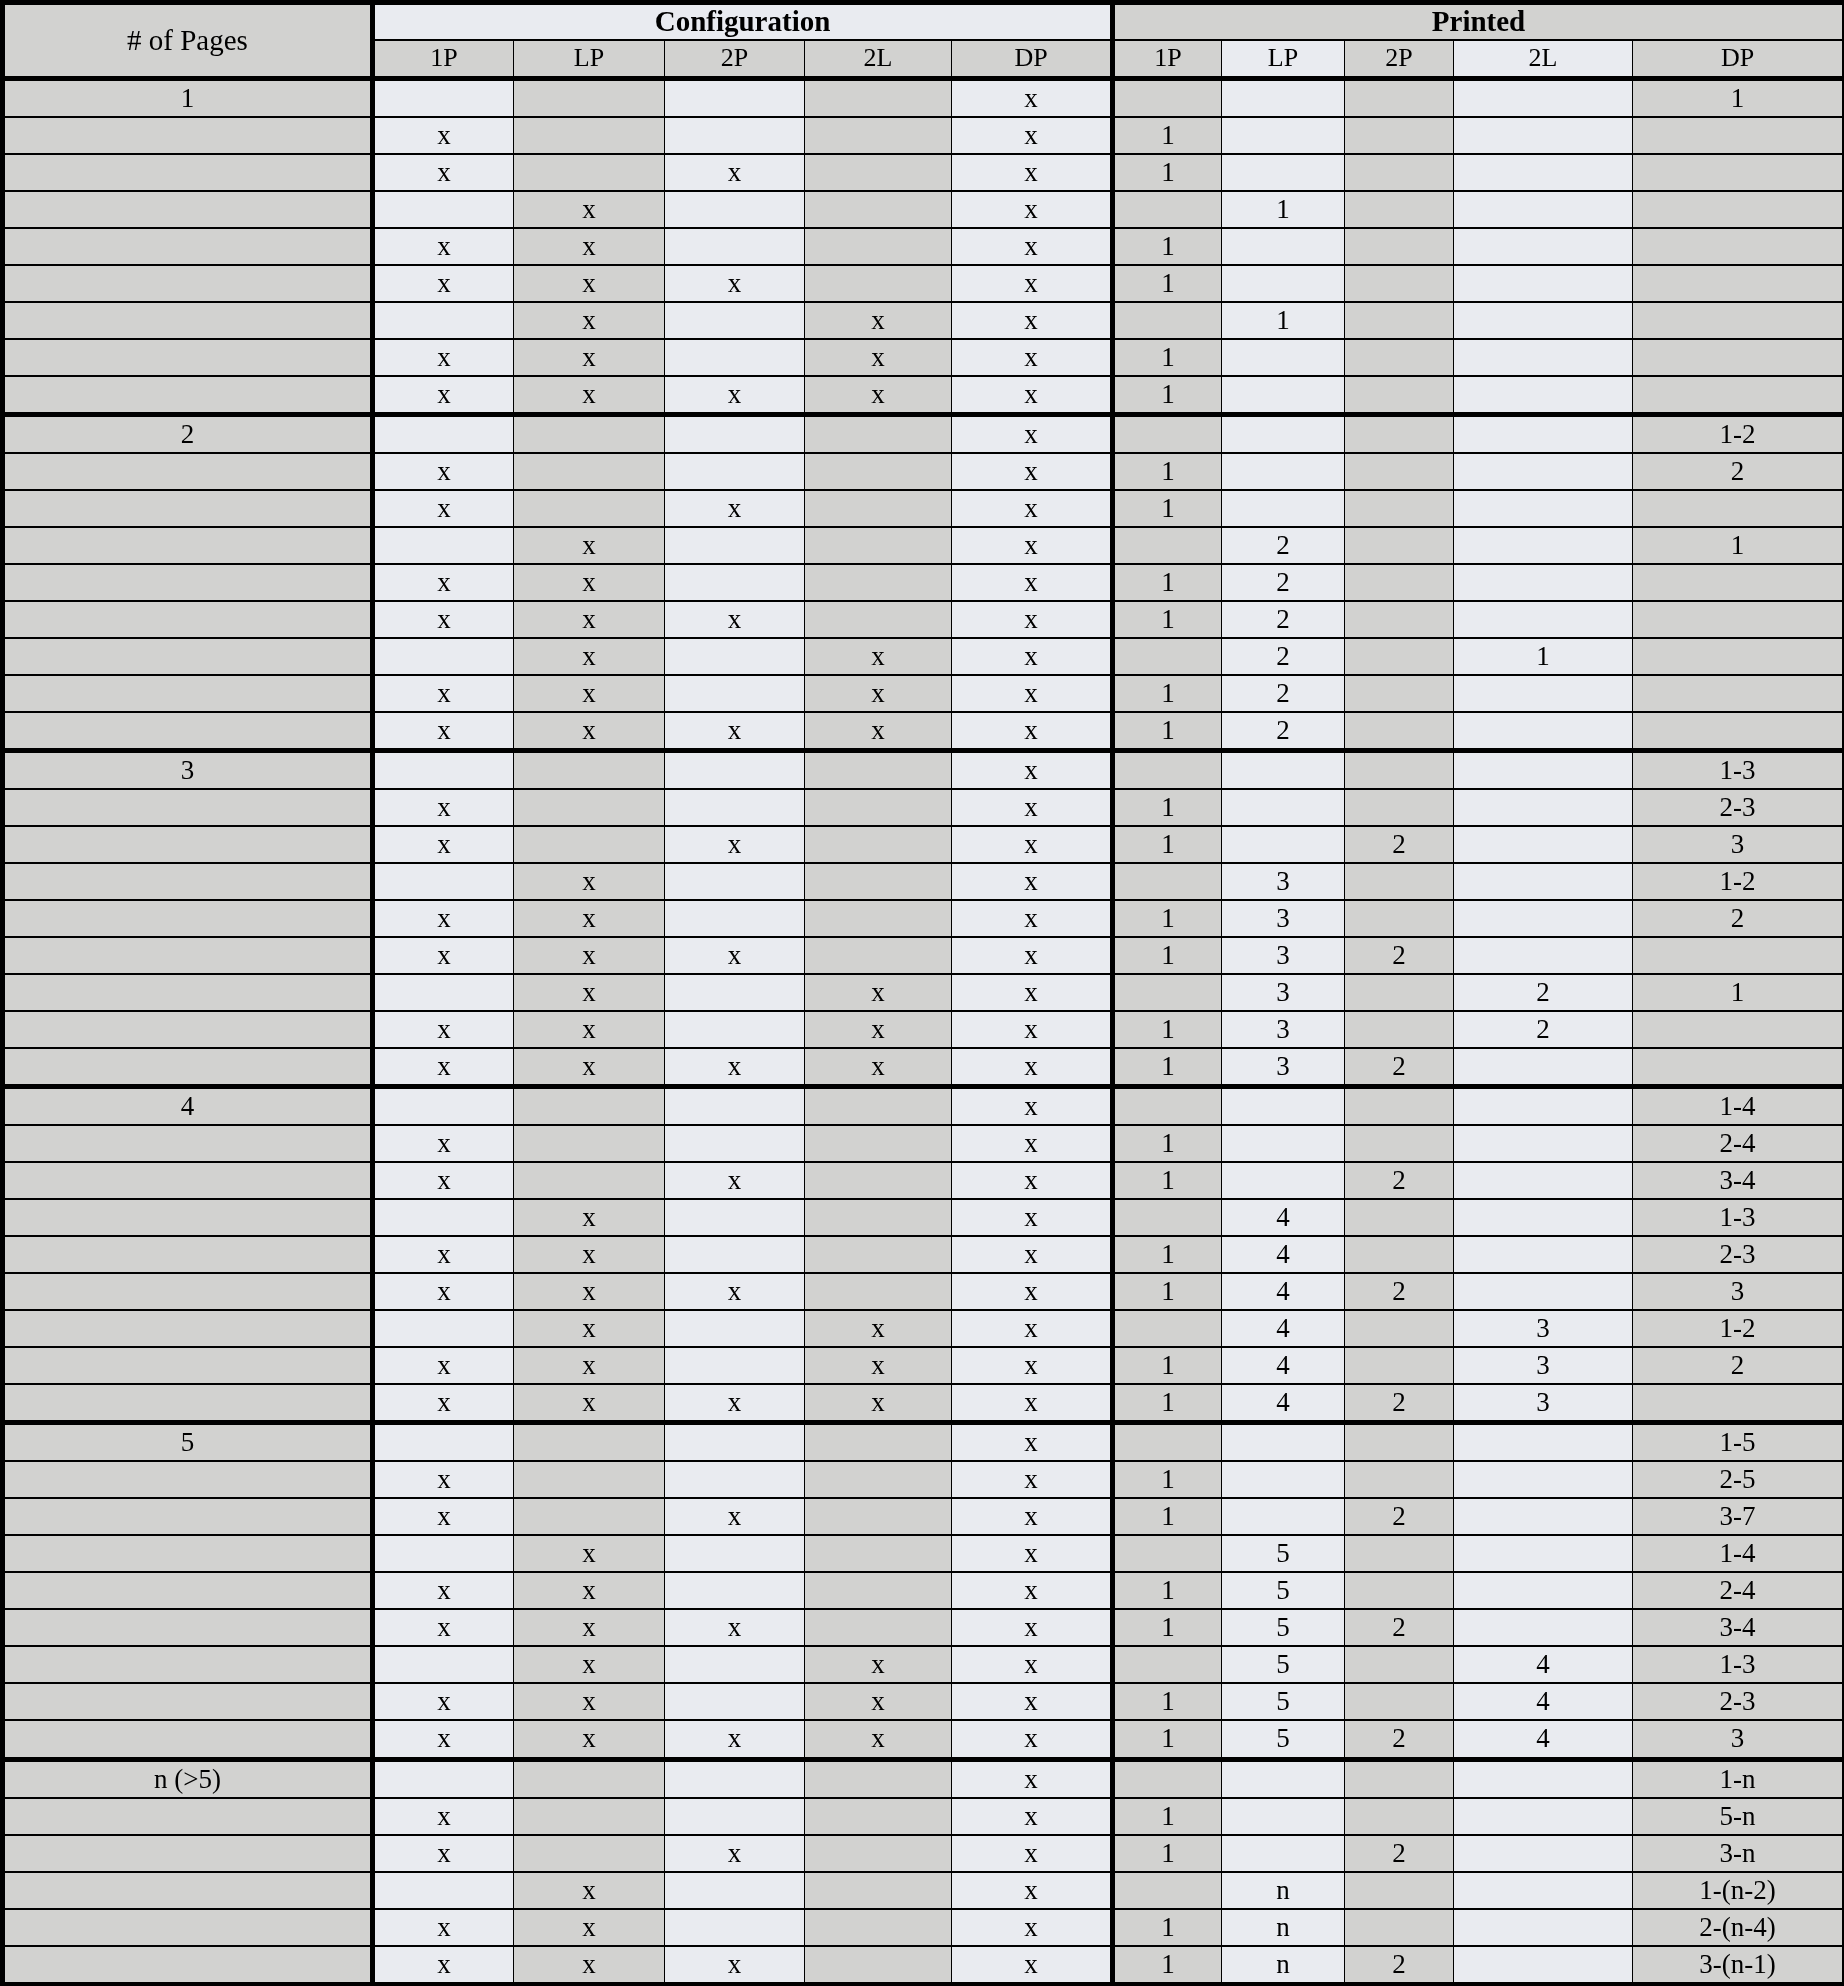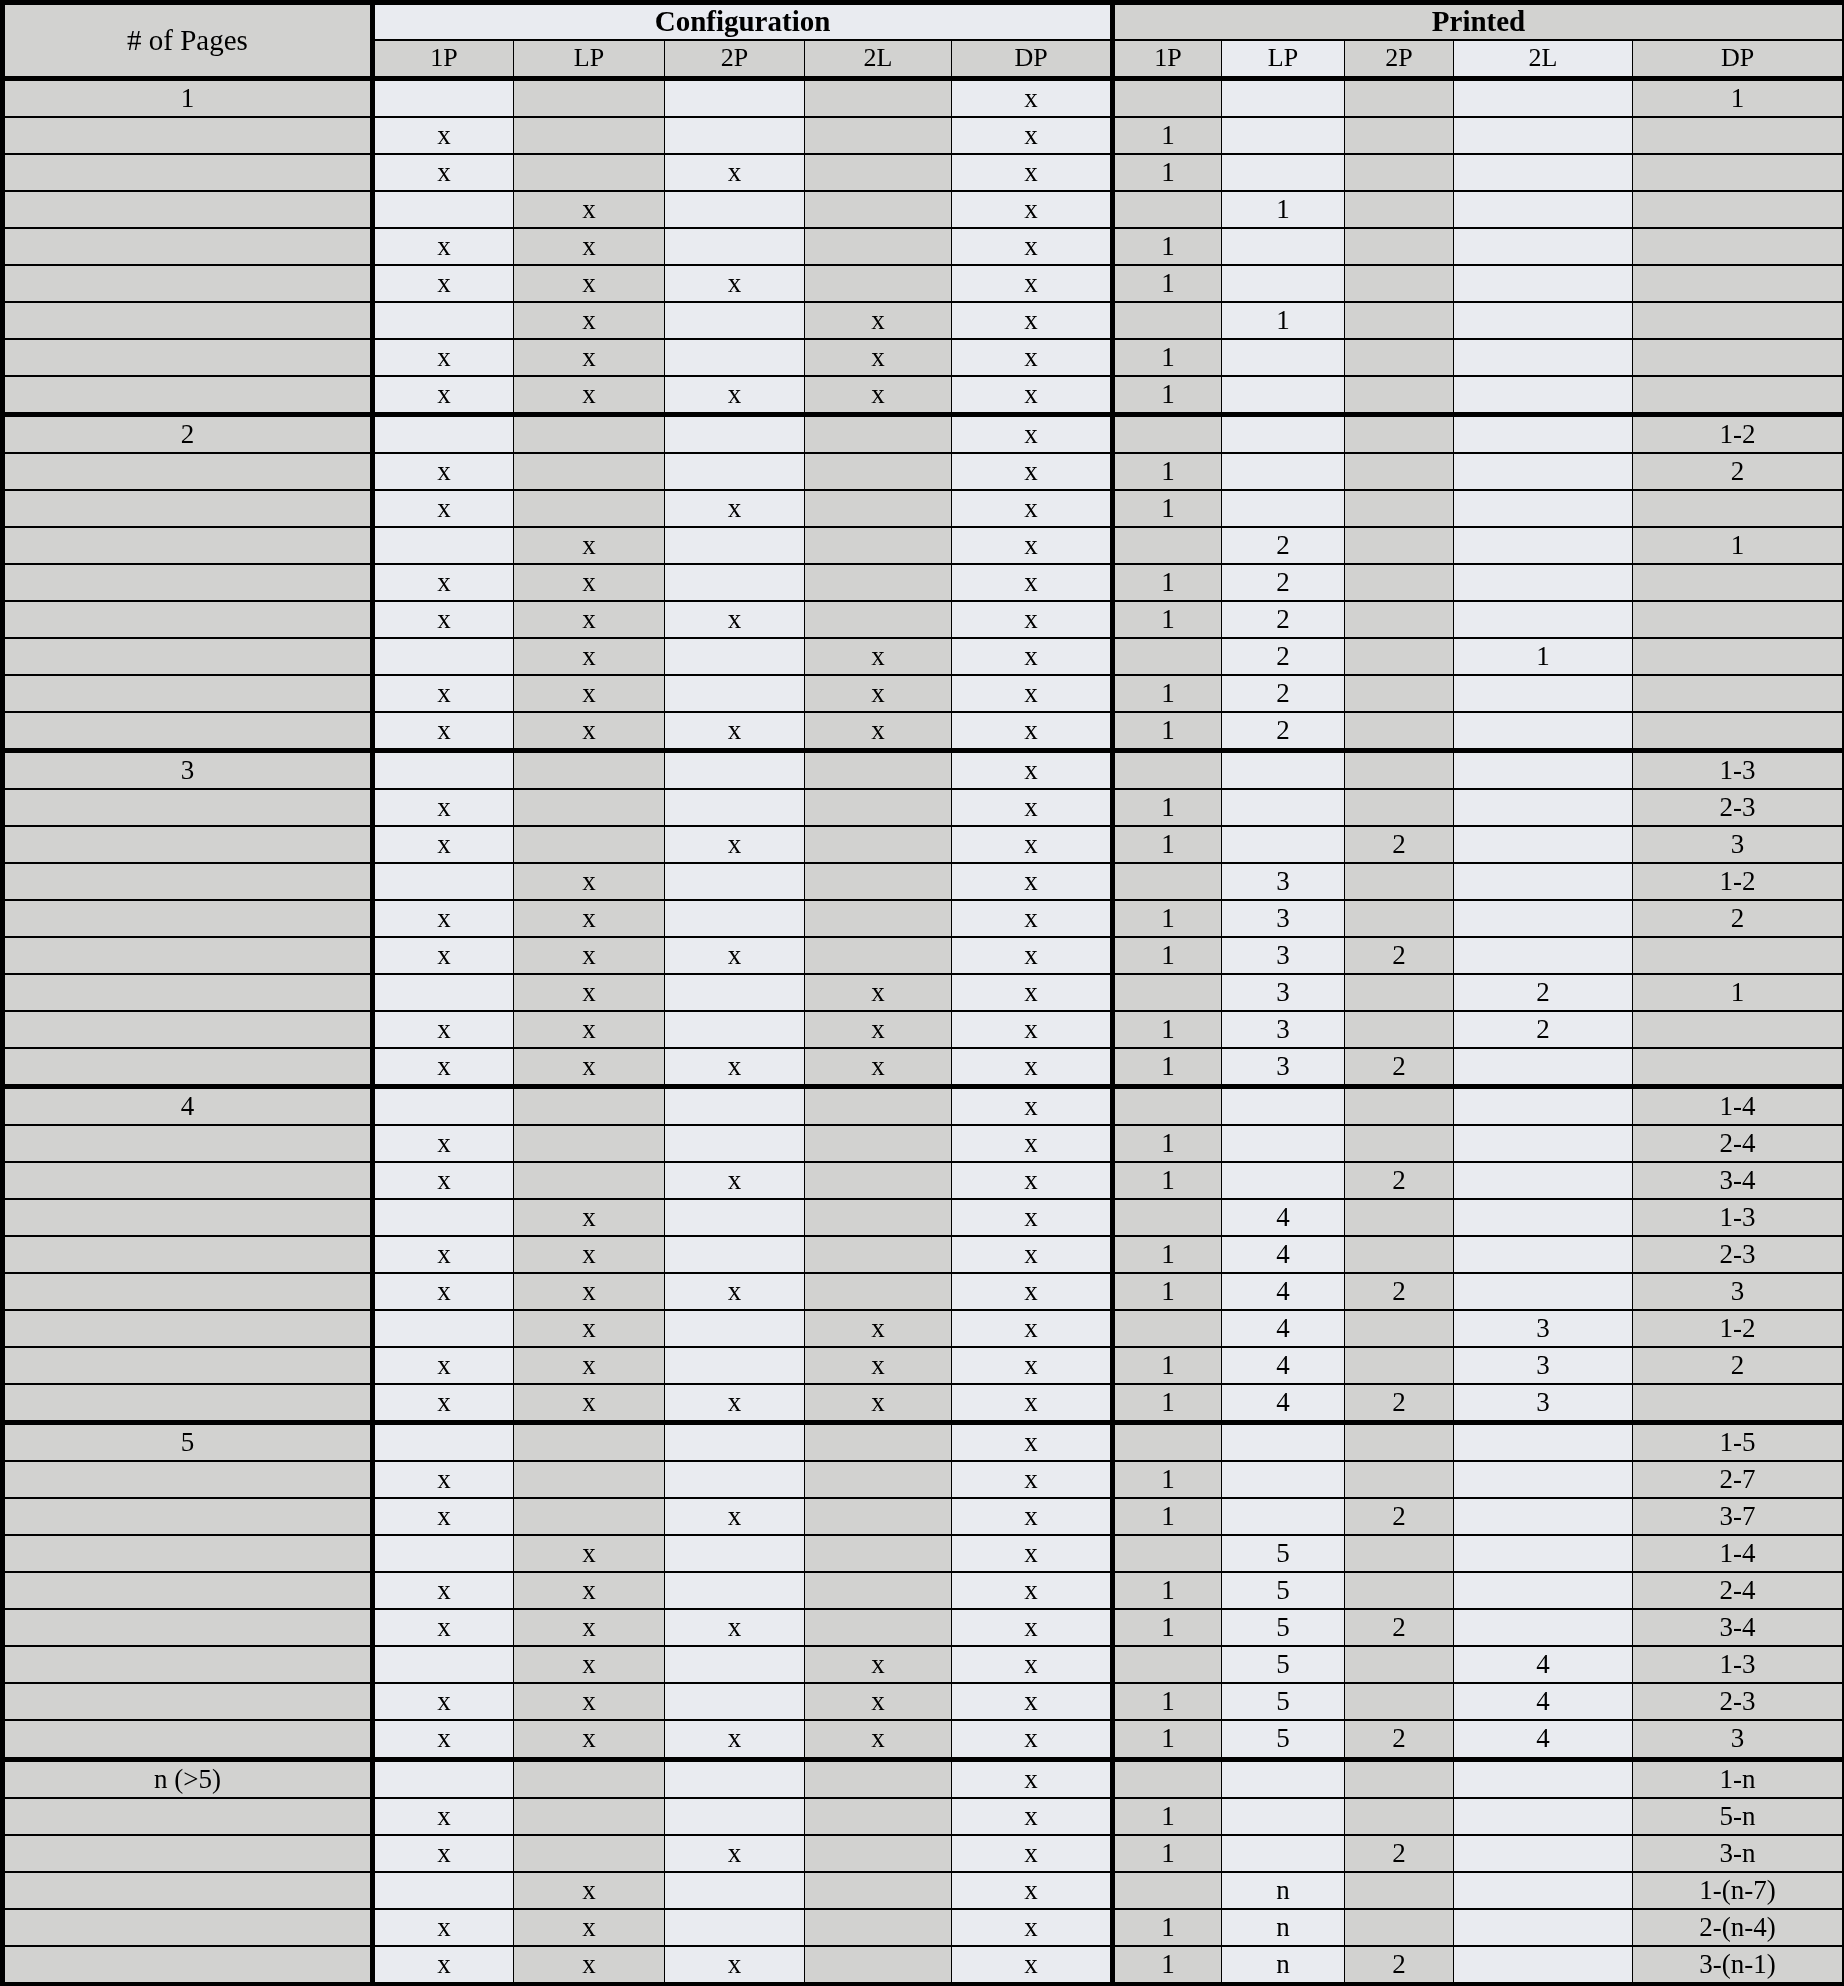--- a/index.html
+++ b/index.html
@@ -593,21 +593,21 @@
         <td class="c-gray"></td>
         <td class="c-light bl-thick">x</td>
         <td class="c-gray"></td>
         <td class="c-light"></td>
         <td class="c-gray"></td>
         <td class="c-light">x</td>
         <td class="c-gray bl-thick">1</td>
         <td class="c-light"></td>
         <td class="c-gray"></td>
         <td class="c-light"></td>
-        <td class="c-gray">2-7</td>
+        <td class="c-gray">2-5</td>
       </tr>
       <tr>
         <td class="c-gray"></td>
         <td class="c-light bl-thick">x</td>
         <td class="c-gray"></td>
         <td class="c-light">x</td>
         <td class="c-gray"></td>
         <td class="c-light">x</td>
         <td class="c-gray bl-thick">1</td>
         <td class="c-light"></td>
@@ -736,21 +736,21 @@
         <td class="c-gray"></td>
         <td class="c-light bl-thick"></td>
         <td class="c-gray">x</td>
         <td class="c-light"></td>
         <td class="c-gray"></td>
         <td class="c-light">x</td>
         <td class="c-gray bl-thick"></td>
         <td class="c-light">n</td>
         <td class="c-gray"></td>
         <td class="c-light"></td>
-        <td class="c-gray">1-(n-7)</td>
+        <td class="c-gray">1-(n-2)</td>
       </tr>
       <tr>
         <td class="c-gray"></td>
         <td class="c-light bl-thick">x</td>
         <td class="c-gray">x</td>
         <td class="c-light"></td>
         <td class="c-gray"></td>
         <td class="c-light">x</td>
         <td class="c-gray bl-thick">1</td>
         <td class="c-light">n</td>

